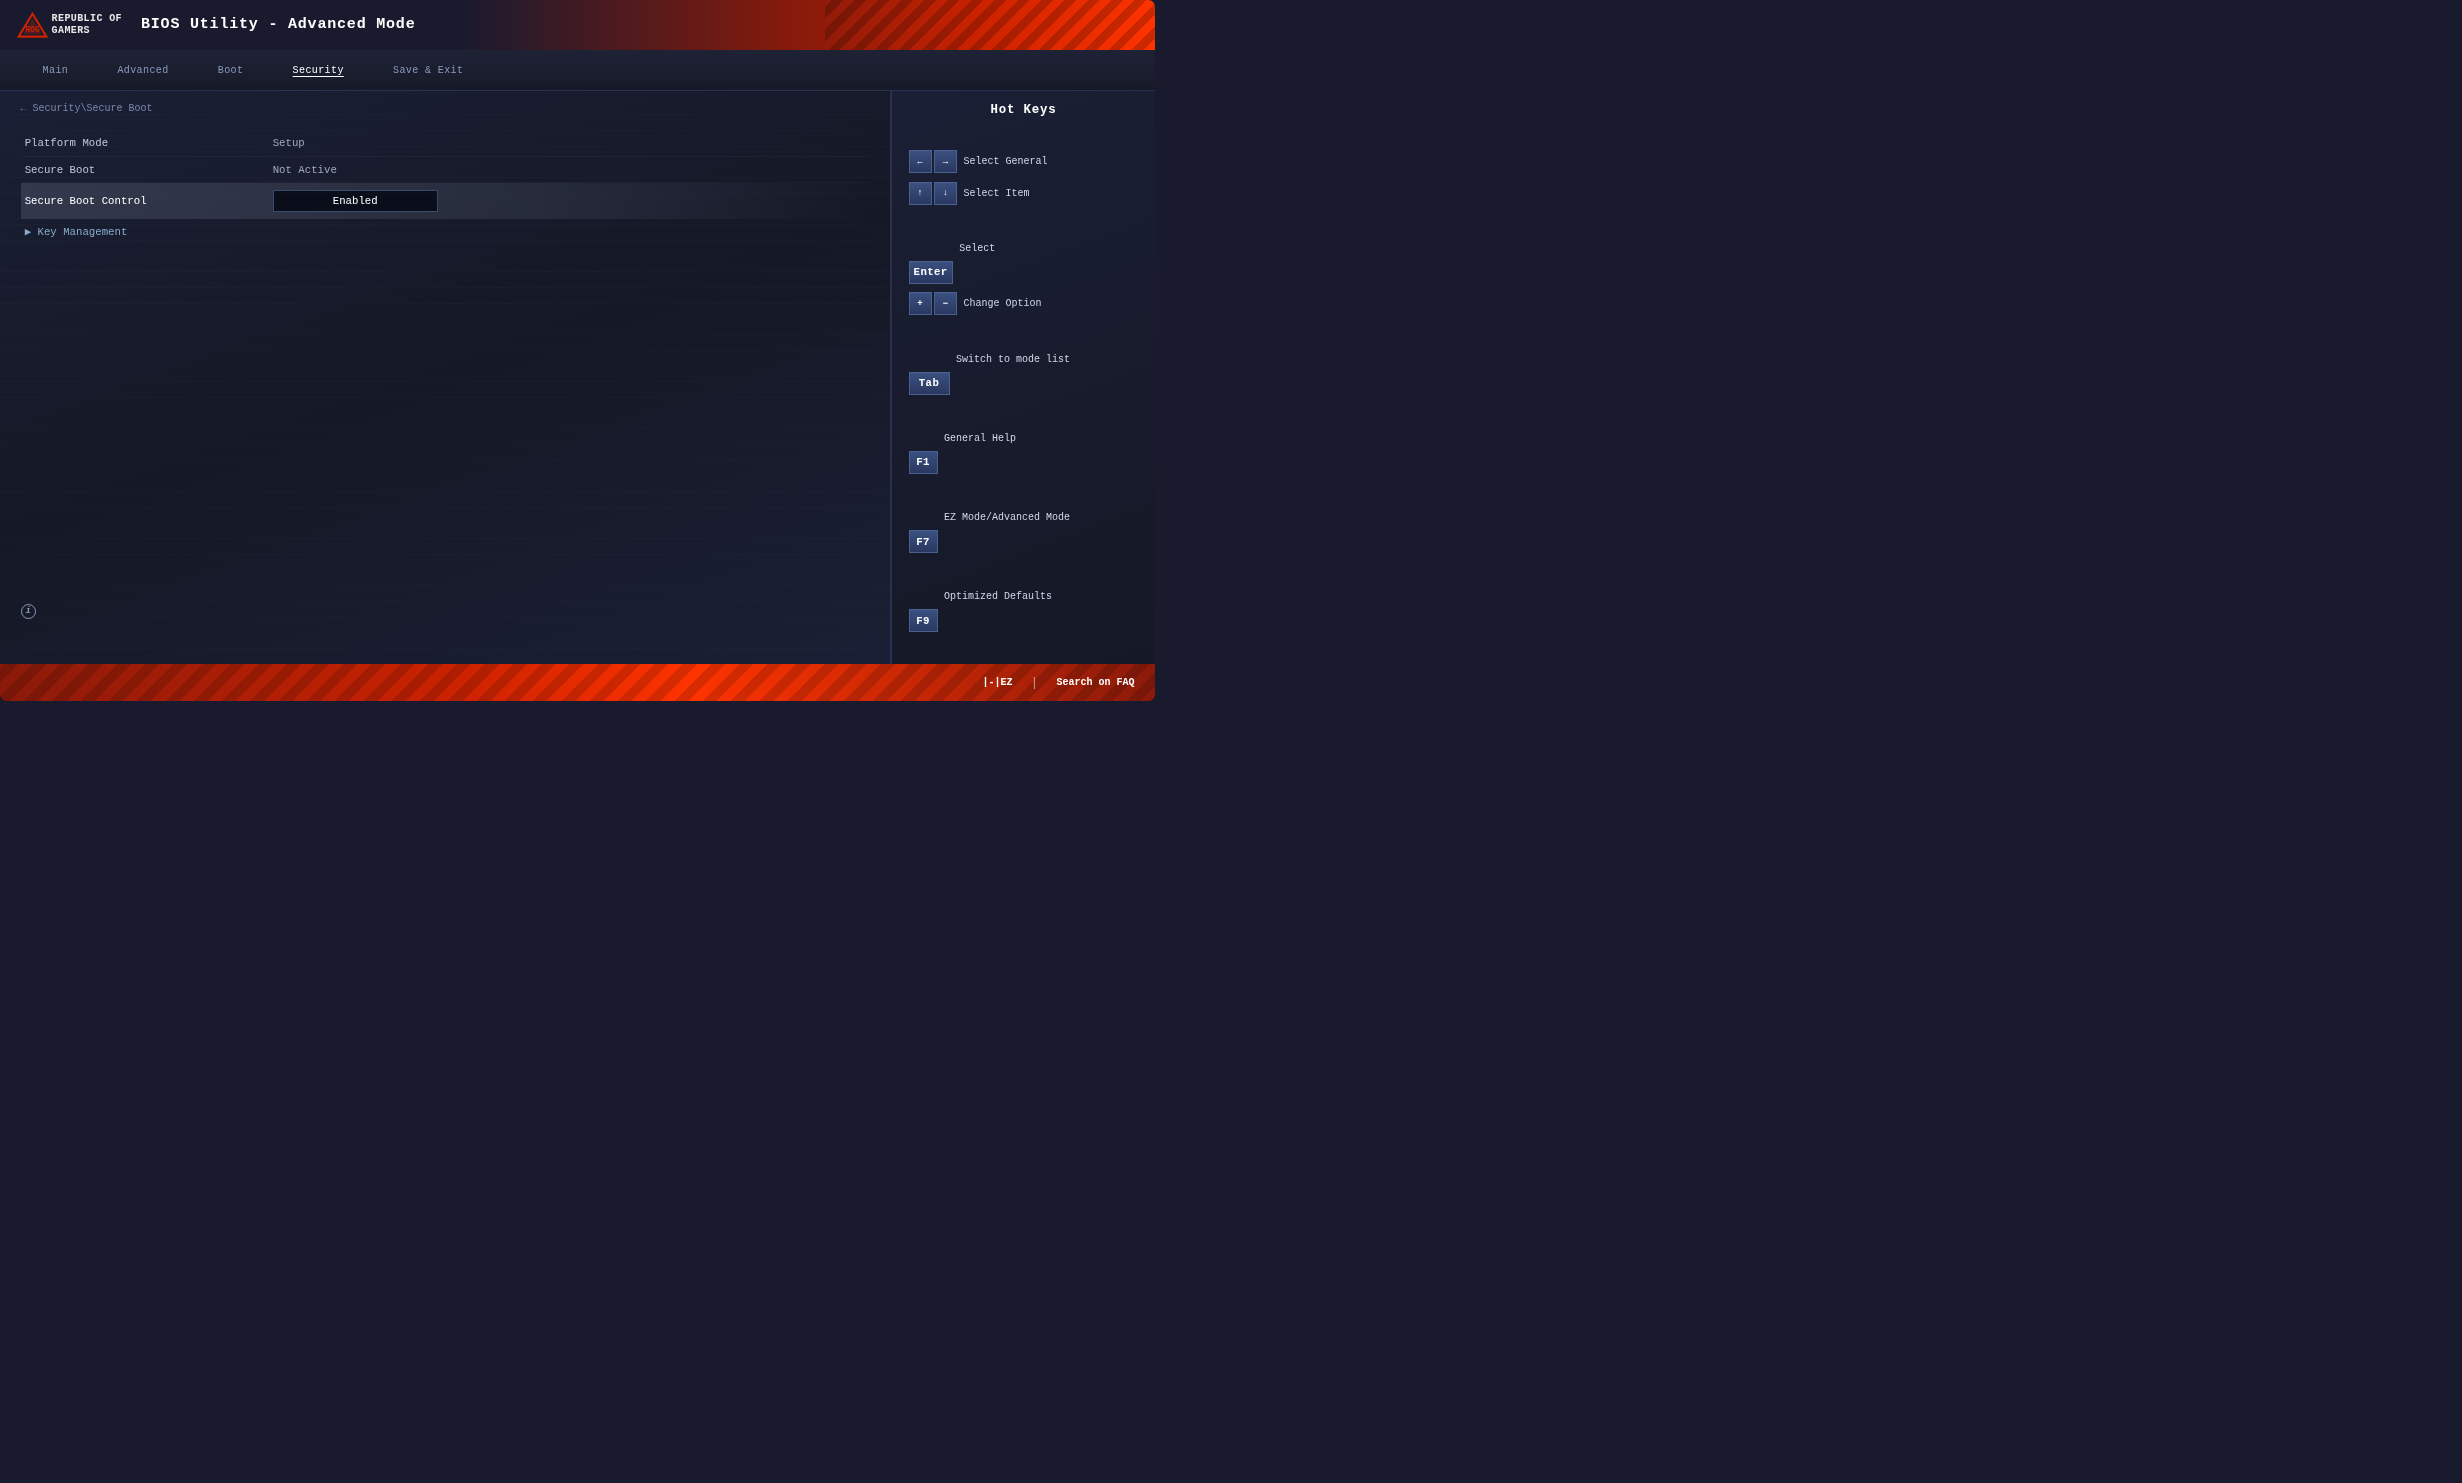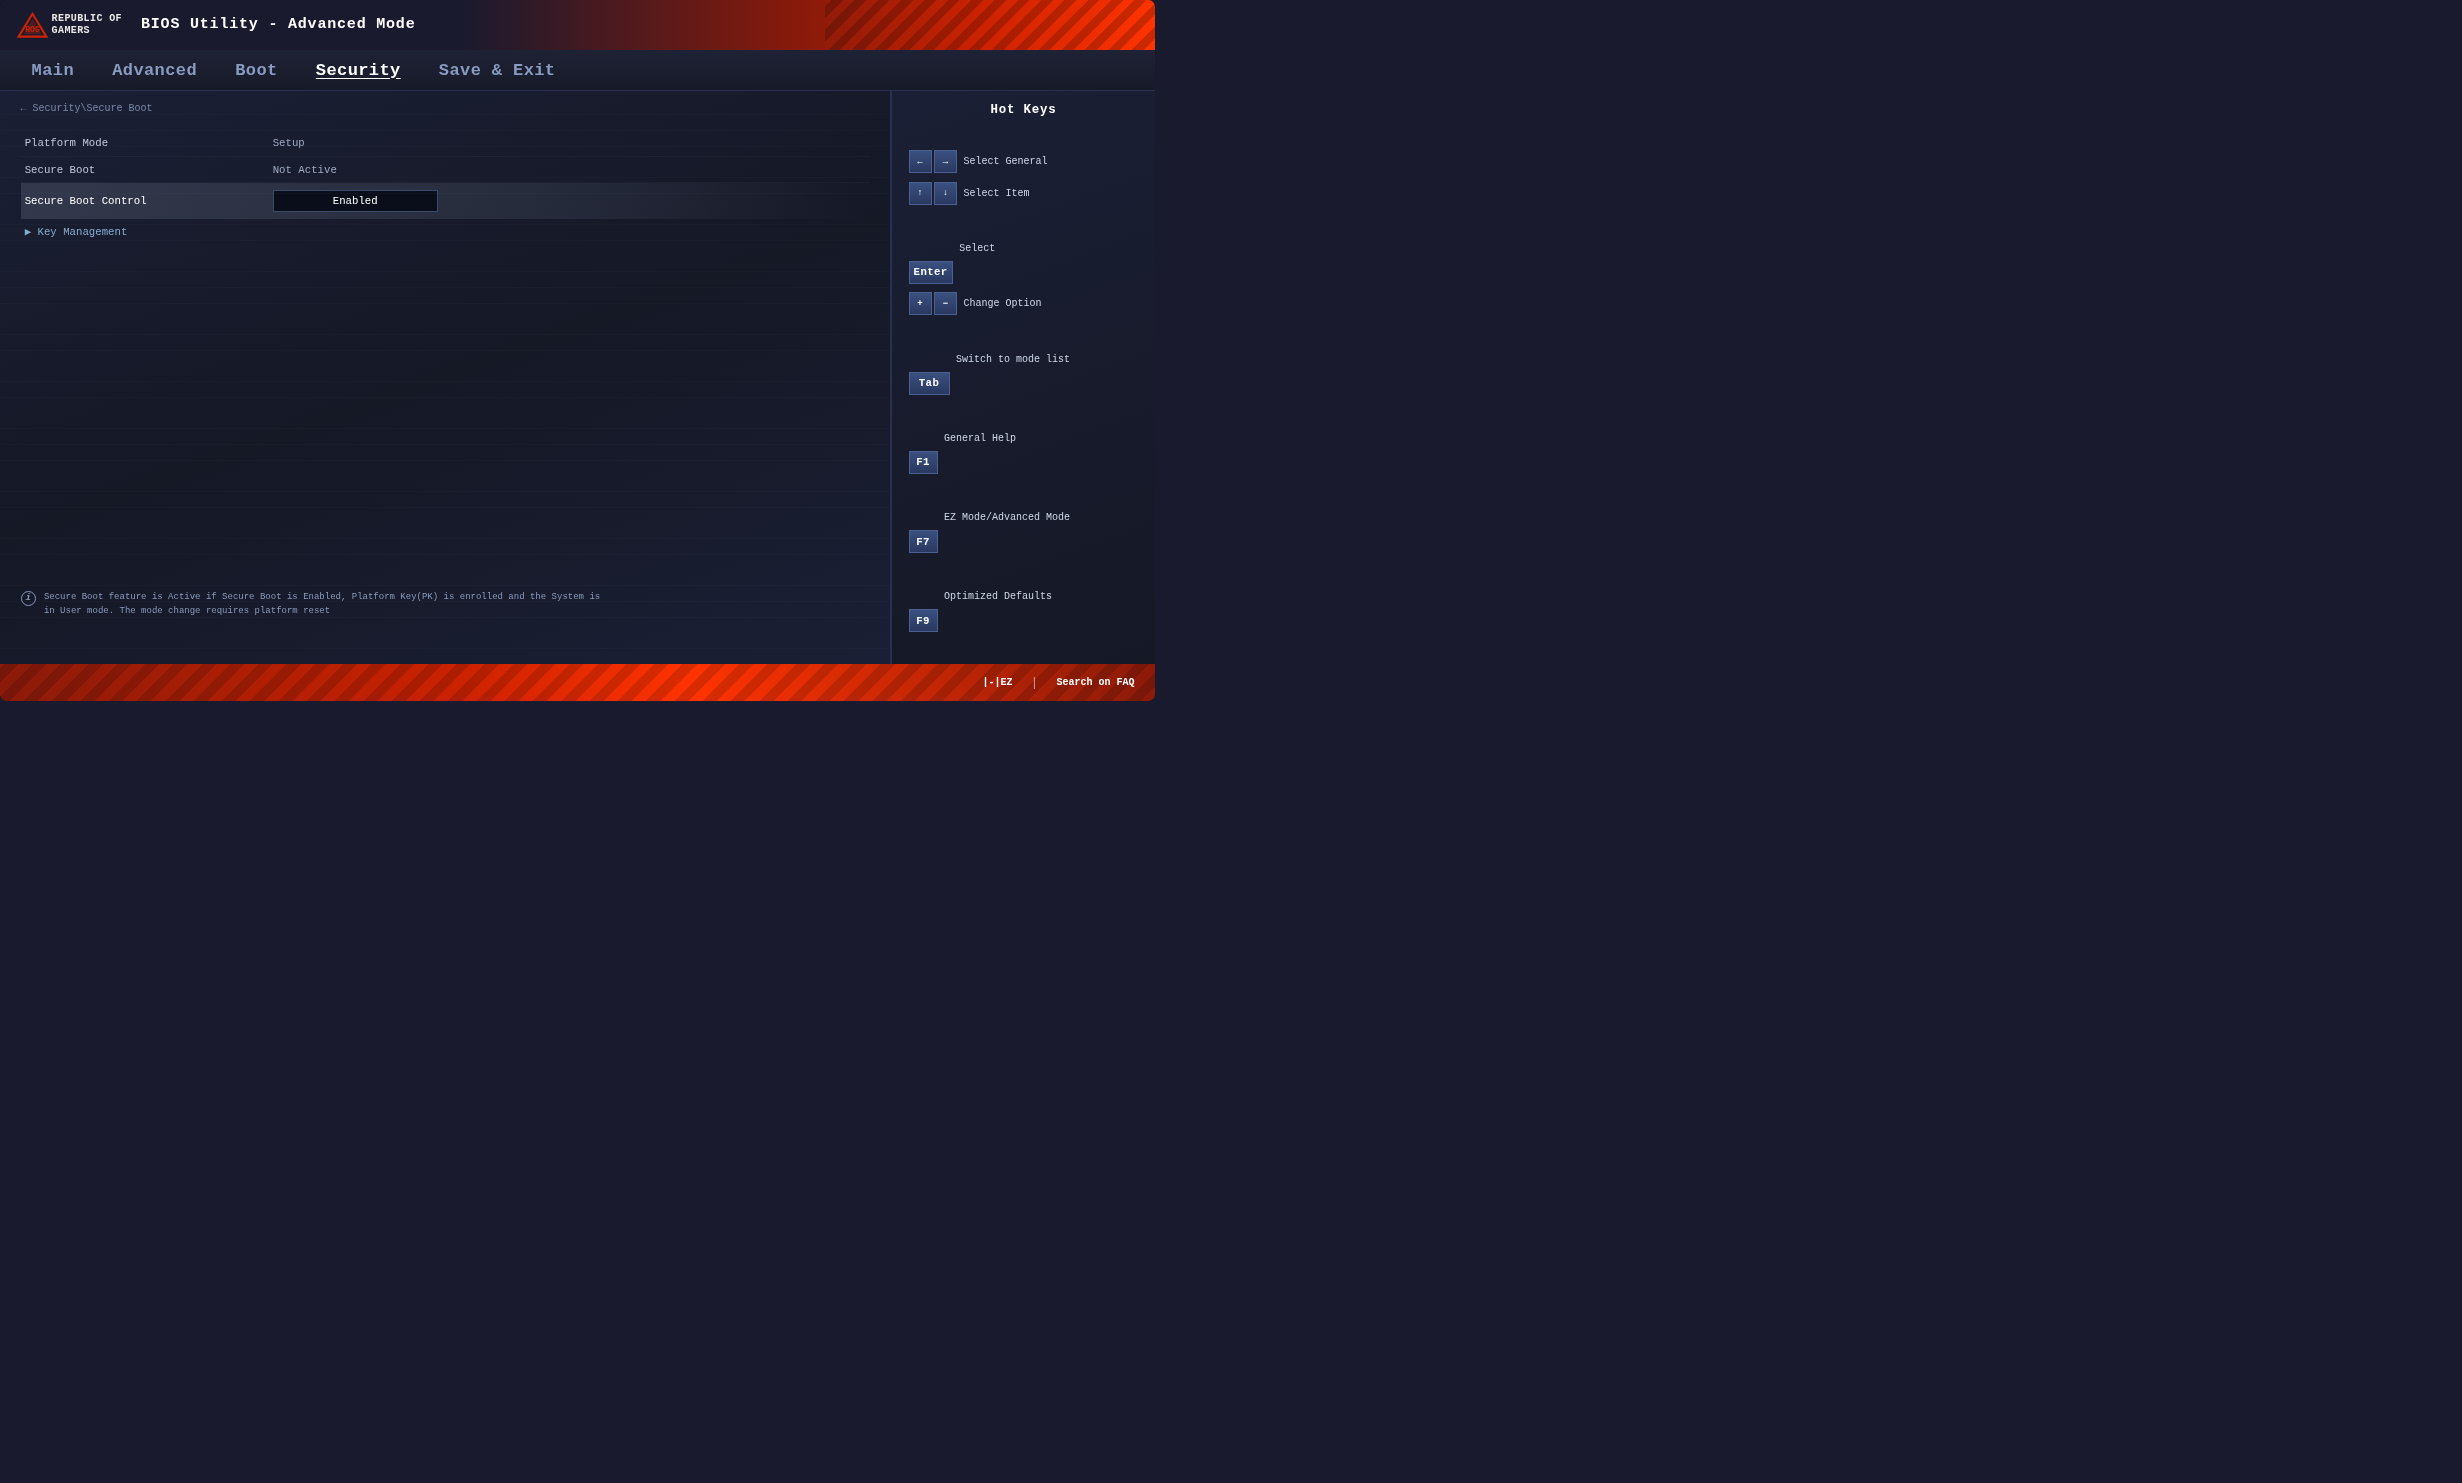--- a/index.html
+++ b/index.html
@@ -86,25 +86,26 @@
       background: linear-gradient(to bottom, #1e2235, #161a28);
       display: flex;
       align-items: center;
       padding: 0 25px;
       border-bottom: 0.8px solid #2a3050;
       gap: 25px;
     }
 
     .nav-item {
       color: #8a9bc0;
-      font-size: 17px;
-      font-weight: bold;
+      font-size: 10px;
+      font-weight: normal;
       cursor: pointer;
       padding: 4.1px 6.6px;
       letter-spacing: 0.4px;
+      margin-left: 11px;
     }
 
     .nav-item.active {
       color: #ffffff;
       text-decoration: underline;
       text-underline-offset: 2.5px;
     }
 
     
     .main-content {
@@ -409,23 +410,20 @@
         </div>
 
         <div class="submenu-item">
           <span>▶ Key Management</span>
         </div>
 
       </div>
 
       <div class="info-bar">
         <div class="info-icon">i</div>
-        <div class="info-text">Secure Boot feature is Active if Secure Boot is Enabled,
-Platform Key(PK) is enrolled and the System is in User mode.
-The mode change requires platform reset</div>
       </div>
 
     </div>
 
     <div class="vertical-divider"></div>
 
     <div class="hotkeys-panel">
       <div class="hotkeys-title">Hot Keys</div>
 
       <div class="hotkey-row">

